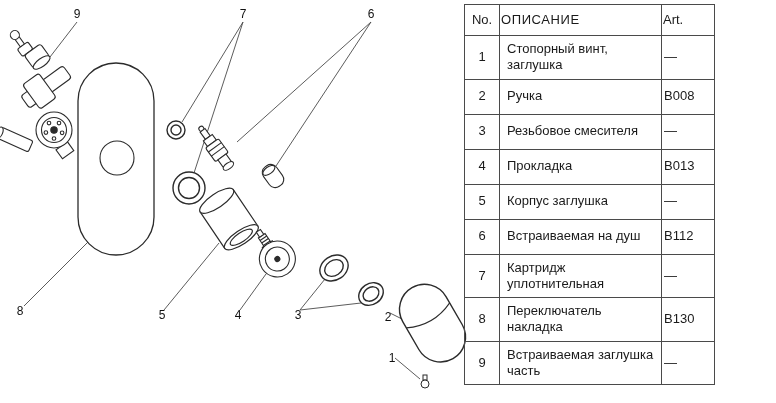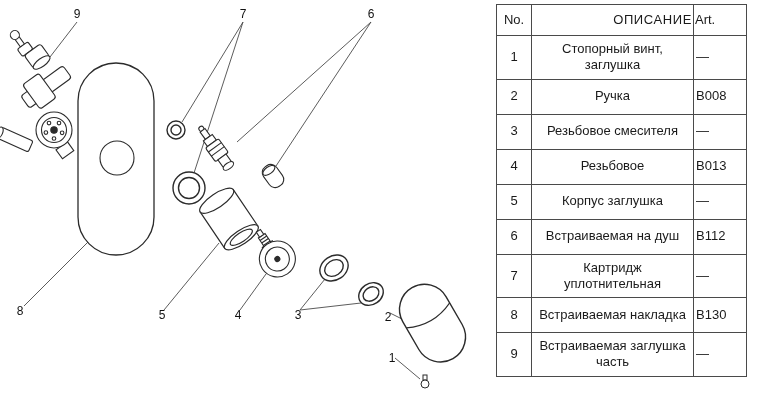--- a/index.html
+++ b/index.html
@@ -4,31 +4,31 @@
 <style>
   html,body{margin:0;padding:0;background:#fff;}
   .page{
     position:relative;width:776px;height:403px;background:#ffffff;
     font-family:"Liberation Sans",sans-serif;color:#1a1a1a;overflow:hidden;
   }
   .diagram{position:absolute;left:0;top:0;width:480px;height:403px;}
   .diagram svg{display:block;width:480px;height:403px;}
   .callout{font-family:"Liberation Sans",sans-serif;font-size:12px;fill:#111;}
   .leader{stroke:#4a4a4a;stroke-width:0.9;}
-  .tablewrap{position:absolute;left:496px;top:4px;width:251px;}
+  .tablewrap{position:absolute;left:464px;top:4px;width:251px;}
   table.parts{border-collapse:collapse;width:100%;table-layout:fixed;}
   table.parts th,table.parts td{
     border:1px solid #4a4a4a;vertical-align:middle;
     font-size:13px;line-height:1.25;
   }
   table.parts th{font-weight:normal;height:28px;}
   th.c-no,td.c-no{width:32px;text-align:center;}
   th.c-art,td.c-art{width:50px;text-align:left;}
-  th.c-desc{font-size:15px;letter-spacing:0.6px;text-align:right;}
-  td.c-desc{text-align:center;padding:5px 7px;}
+  th.c-desc{font-size:15px;letter-spacing:0.6px;text-align:left;}
+  td.c-desc{text-align:left;padding:5px 7px;}
   td.c-no,td.c-art{padding:5px 2px;}
   table.parts tbody td{height:24px;}
 </style>
 </head>
 <body>
 
 <div class="page">
 
   <div class="diagram">
     <svg viewBox="0 0 480 403" xmlns="http://www.w3.org/2000/svg">
@@ -181,21 +181,21 @@
   </tr>
 
   <tr>
     <td class="c-no">3</td>
     <td class="c-desc">Резьбовое смесителя</td>
     <td class="c-art">—</td>
   </tr>
 
   <tr>
     <td class="c-no">4</td>
-    <td class="c-desc">Резьбовое</td>
+    <td class="c-desc">Прокладка</td>
     <td class="c-art">B013</td>
   </tr>
 
   <tr>
     <td class="c-no">5</td>
     <td class="c-desc">Корпус заглушка</td>
     <td class="c-art">—</td>
   </tr>
 
   <tr>
@@ -205,21 +205,21 @@
   </tr>
 
   <tr>
     <td class="c-no">7</td>
     <td class="c-desc">Картридж уплотнительная</td>
     <td class="c-art">—</td>
   </tr>
 
   <tr>
     <td class="c-no">8</td>
-    <td class="c-desc">Встраиваемая накладка</td>
+    <td class="c-desc">Переключатель накладка</td>
     <td class="c-art">B130</td>
   </tr>
 
   <tr>
     <td class="c-no">9</td>
     <td class="c-desc">Встраиваемая заглушка часть</td>
     <td class="c-art">—</td>
   </tr>
 </tbody>
     </table>

